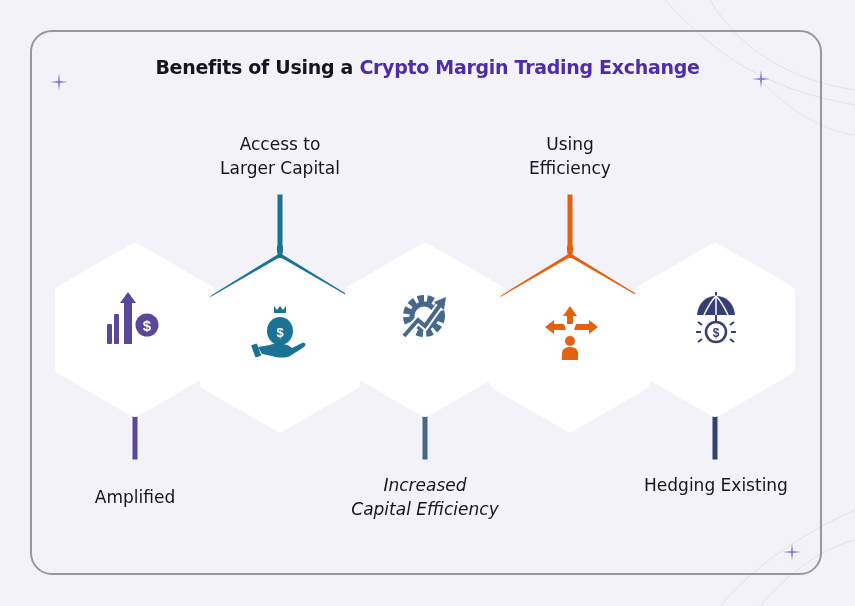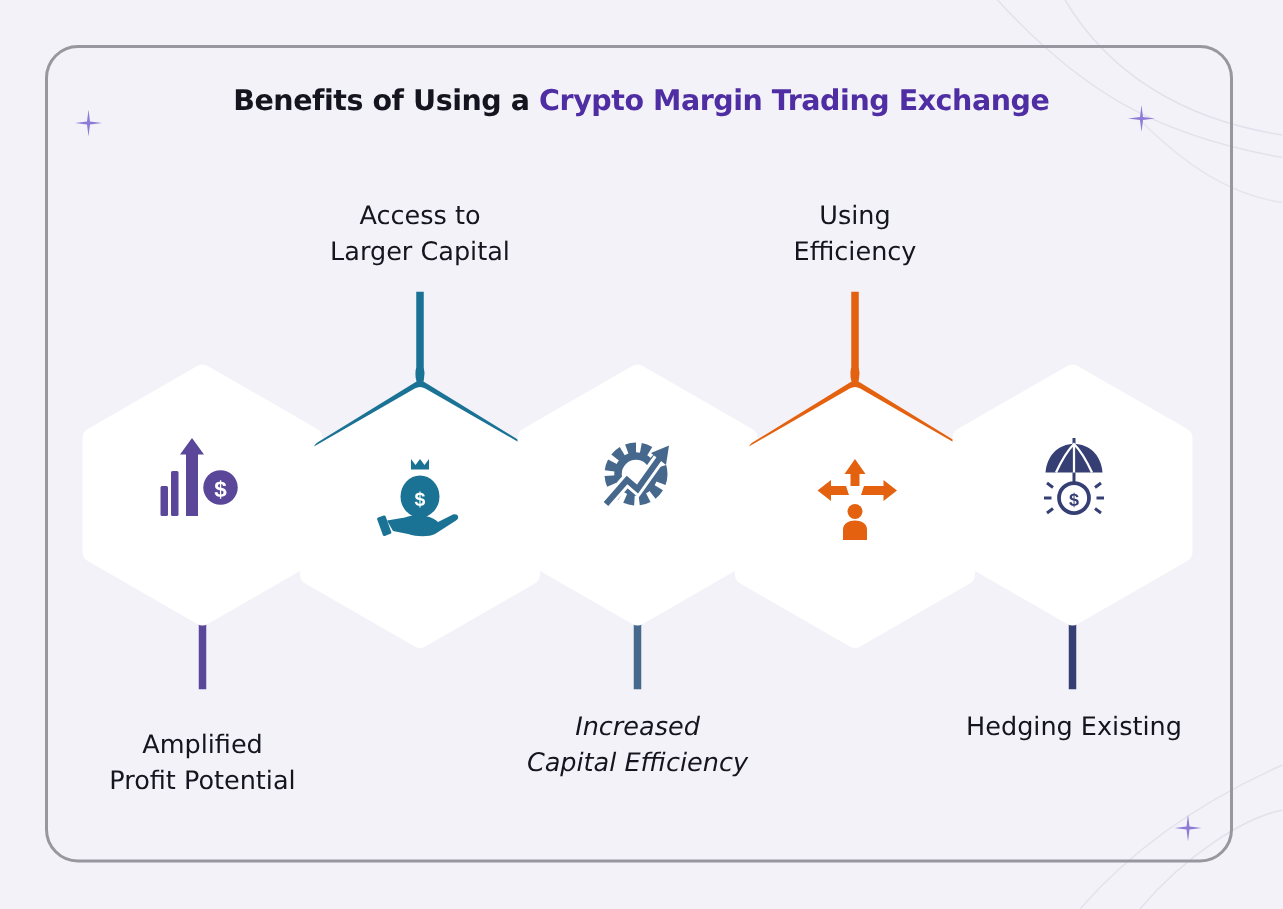--- a/index.html
+++ b/index.html
@@ -126,21 +126,20 @@
       <line x1="698" y1="322" x2="702" y2="325" stroke-width="2"></line>
       <line x1="734" y1="322" x2="730" y2="325" stroke-width="2"></line>
       <line x1="698" y1="342" x2="702" y2="339" stroke-width="2"></line>
       <line x1="734" y1="342" x2="730" y2="339" stroke-width="2"></line>
     </g>
   </g>
 </svg>
 
 <div class="label" style="left:35px;top:473px;margin-top:12px;">
   <span>Amplified</span>
-  <span>Profit Potential</span>
 </div>
 <div class="label" style="left:180px;top:132px;">
   <span>Access to</span>
   <span>Larger Capital</span>
 </div>
 <div class="label" style="left:325px;top:473px;font-style:italic;">
   <span>Increased</span>
   <span>Capital Efficiency</span>
 </div>
 <div class="label" style="left:470px;top:132px;">

